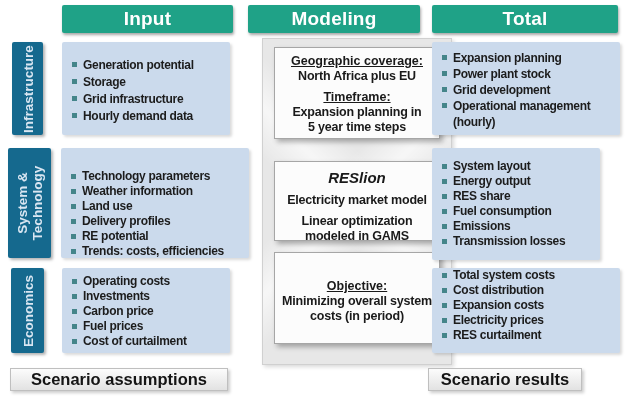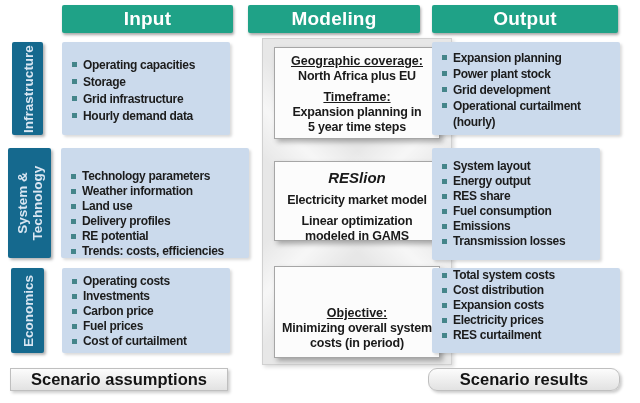--- a/index.html
+++ b/index.html
@@ -46,21 +46,21 @@
            display:flex;align-items:center;justify-content:center;font-size:16.5px;font-weight:700;
            color:#141414;box-shadow:2px 2px 3px rgba(0,0,0,.2);}
 </style>
 </head>
 <body>
 
 <div class="stage">
 
   <div class="hdr" style="left:62px;width:171px;">Input</div>
   <div class="hdr" style="left:248px;width:172px;">Modeling</div>
-  <div class="hdr" style="left:432px;width:186px;">Output</div>
+  <div class="hdr" style="left:432px;width:186px;">Total</div>
 
   <div class="vlabel" style="left:12px;top:42px;width:31px;height:93px;">
     <div class="vtext">
       <span class="vline">Infrastructure</span>
     </div>
   </div>
   <div class="vlabel" style="left:8px;top:148px;width:43px;height:110px;">
     <div class="vtext">
       <span class="vline">System &amp;</span>
       <span class="vline">Technology</span>
@@ -68,21 +68,21 @@
   </div>
   <div class="vlabel" style="left:11px;top:268px;width:33px;height:85px;">
     <div class="vtext">
       <span class="vline">Economics</span>
     </div>
   </div>
 
   <div class="bluebox sp17" style="left:62px;top:42px;width:168px;height:93px;padding-top:15px;">
       <div class="item">
         <span class="bullet"></span>
-        <span class="item-text">Operating capacities</span>
+        <span class="item-text">Generation potential</span>
       </div>
       <div class="item">
         <span class="bullet"></span>
         <span class="item-text">Storage</span>
       </div>
       <div class="item">
         <span class="bullet"></span>
         <span class="item-text">Grid infrastructure</span>
       </div>
       <div class="item">
@@ -150,21 +150,21 @@
       <div class="mhead mt6">Timeframe:</div>
       <div class="mtext">Expansion planning in
 5 year time steps</div>
     </div>
     <div class="mbox" style="top:122px;height:80px;padding-top:7px;">
       <div class="mtitle">RESlion</div>
       <div class="mtext mt6">Electricity market model</div>
       <div class="mtext mt6">Linear optimization
 modeled in GAMS</div>
     </div>
-    <div class="mbox" style="top:227px;height:92px;padding-top:39px;">
+    <div class="mbox" style="top:213px;height:92px;padding-top:26px;">
       <div class="mhead">Objective:</div>
       <div class="mtext">Minimizing overall system
 costs (in period)</div>
     </div>
   </div>
 
   <div class="bluebox sp16" style="left:432px;top:42px;width:188px;height:93px;padding-top:8px;">
       <div class="item">
         <span class="bullet"></span>
         <span class="item-text">Expansion planning</span>
@@ -172,21 +172,21 @@
       <div class="item">
         <span class="bullet"></span>
         <span class="item-text">Power plant stock</span>
       </div>
       <div class="item">
         <span class="bullet"></span>
         <span class="item-text">Grid development</span>
       </div>
       <div class="item">
         <span class="bullet"></span>
-        <span class="item-text">Operational curtailment
+        <span class="item-text">Operational management
 (hourly)</span>
       </div>
     </div>
   <div class="bluebox" style="left:432px;top:148px;width:168px;height:112px;padding-top:11px;">
       <div class="item">
         <span class="bullet"></span>
         <span class="item-text">System layout</span>
       </div>
       <div class="item">
         <span class="bullet"></span>
@@ -226,14 +226,14 @@
         <span class="bullet"></span>
         <span class="item-text">Electricity prices</span>
       </div>
       <div class="item">
         <span class="bullet"></span>
         <span class="item-text">RES curtailment</span>
       </div>
     </div>
 
   <div class="footbar" style="left:10px;width:218px;">Scenario assumptions</div>
-  <div class="footbar" style="left:428px;width:192px;border-radius:9px;">Scenario results</div>
+  <div class="footbar" style="left:428px;width:154px;">Scenario results</div>
 </div>
 
 </body></html>

